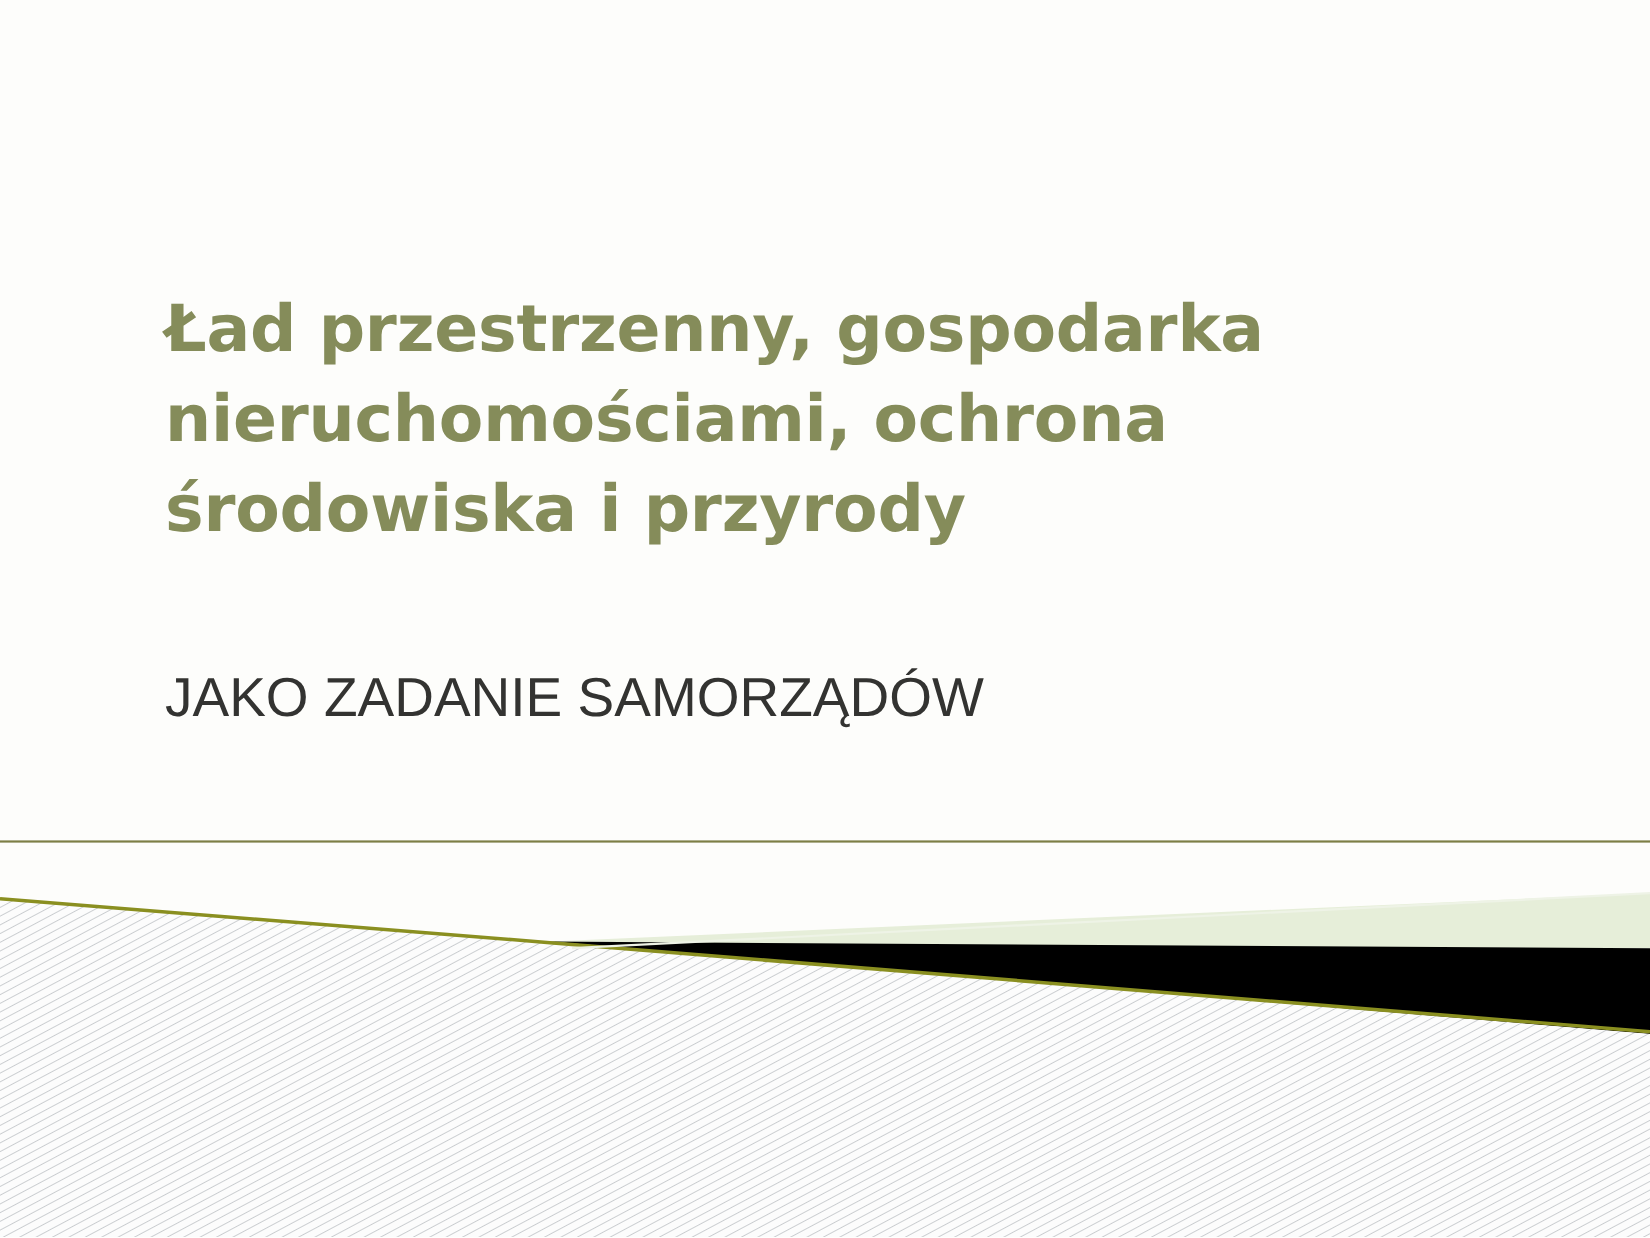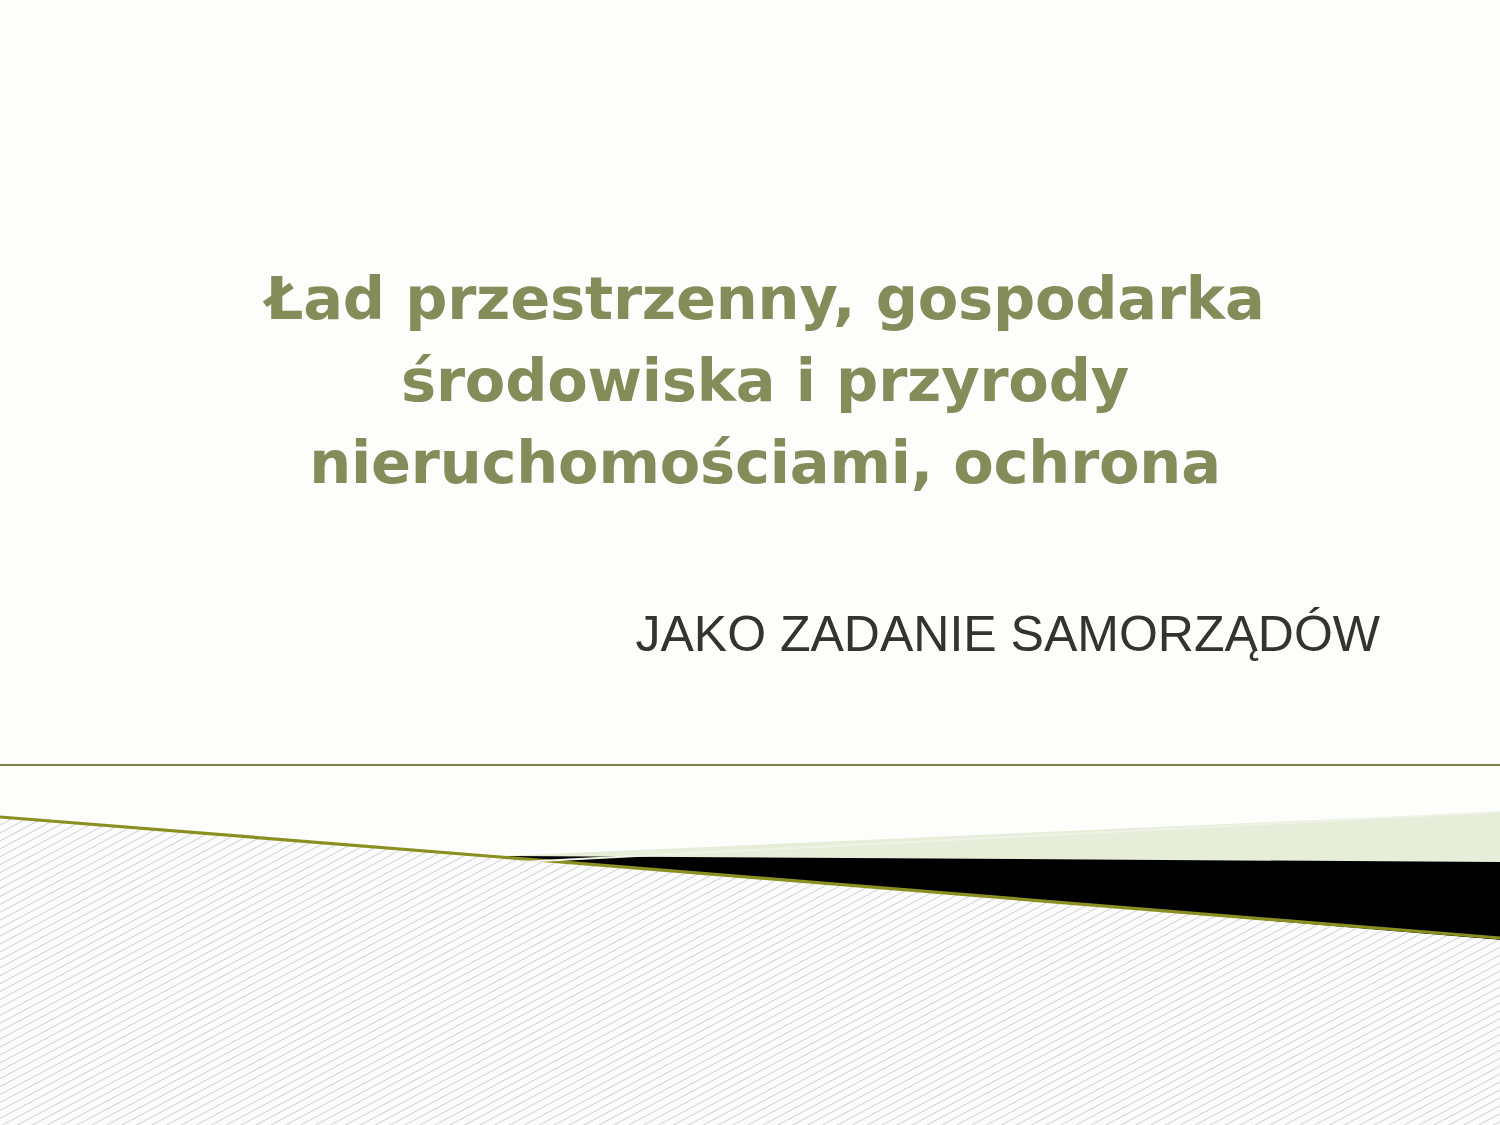--- a/index.html
+++ b/index.html
@@ -15,39 +15,38 @@
     overflow: hidden;
     font-family: "DejaVu Sans", sans-serif;
   }
 
   
   #title-block {
     position: absolute;
     left: 150px;
     top: 258px;
     width: 1230px;
-    text-align: center;
+    text-align: left;
   }
   .title-line {
     display: block;
     font-family: "DejaVu Sans", sans-serif;
     font-weight: bold;
     font-size: 59px;
     line-height: 82px;
     letter-spacing: -0.2px;
     color: #858c5a;
     white-space: nowrap;
   }
 
   #subtitle-block {
     position: absolute;
     left: 150px;
     top: 602px;
     width: 1230px;
-    text-align: right;
   }
   #subtitle-text {
     display: block;
     font-family: "Liberation Sans", sans-serif;
     font-weight: normal;
     font-size: 50px;
     line-height: 64px;
     color: #333331;
     white-space: nowrap;
   }
@@ -74,22 +73,22 @@
 
   .svgwrap { position: absolute; left: 0; top: 0; }
 </style>
 </head>
 <body>
 
 <div id="slide">
 
   <div id="title-block">
     <span class="title-line">Ład przestrzenny, gospodarka</span>
+    <span class="title-line">nieruchomościami, ochrona</span>
     <span class="title-line">środowiska i przyrody</span>
-    <span class="title-line">nieruchomościami, ochrona</span>
   </div>
 
   <div id="subtitle-block">
     <span id="subtitle-text">JAKO ZADANIE SAMORZĄDÓW</span>
   </div>
 
   <div id="decor">
 
     <div id="rule-line"></div>
 

